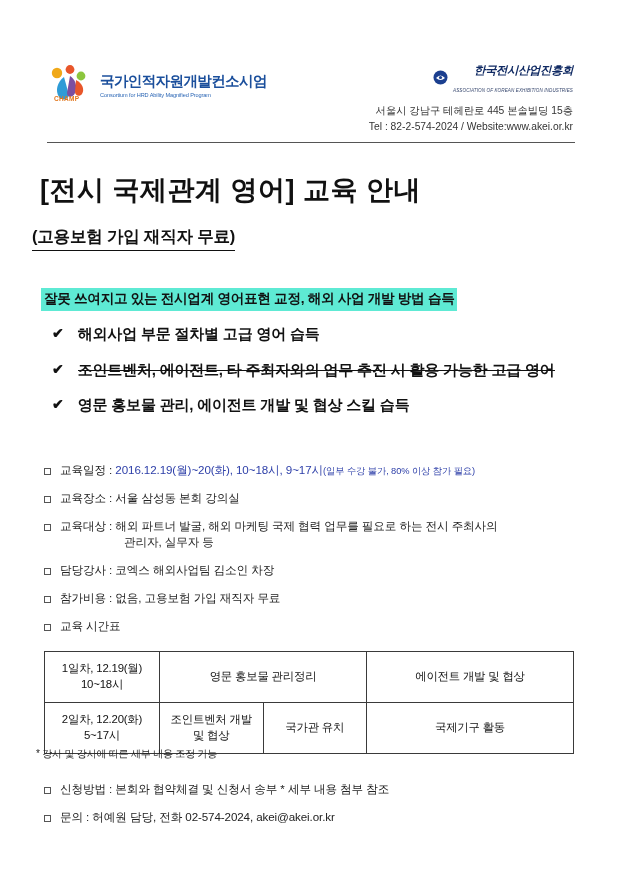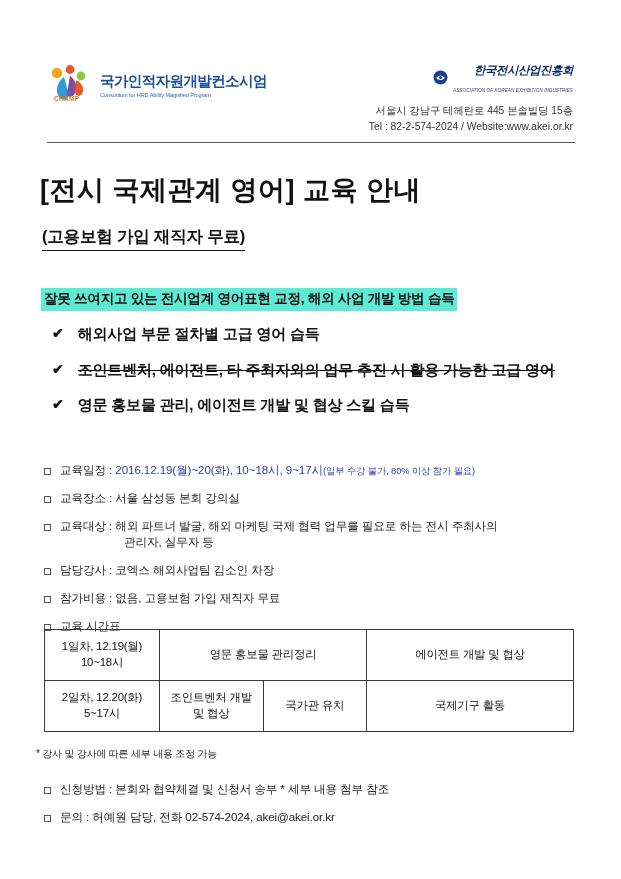--- a/index.html
+++ b/index.html
@@ -132,21 +132,21 @@
     left: 40px;
     top: 156px;
     font-size: 27px;
     font-weight: bold;
     color: #111;
     letter-spacing: 0.5px;
     white-space: nowrap;
   }
   .doc-subtitle {
     position: absolute;
-    left: 42px;
+    left: 32px;
     top: 210px;
     font-size: 16.5px;
     font-weight: bold;
     color: #111;
     letter-spacing: -0.2px;
     border-bottom: 1.5px solid #111;
     padding-bottom: 2px;
     white-space: nowrap;
   }
 
@@ -244,21 +244,21 @@
   }
   .info-text.wide {
     width: 505px;
     text-align: justify;
   }
 
   
   .table-wrap {
     position: absolute;
     left: 44px;
-    top: 613px;
+    top: 635px;
     width: 530px;
   }
   table.schedule {
     border-collapse: collapse;
     width: 530px;
     table-layout: fixed;
   }
   table.schedule td {
     border: 1px solid #3a3a3a;
     font-size: 11.4px;

